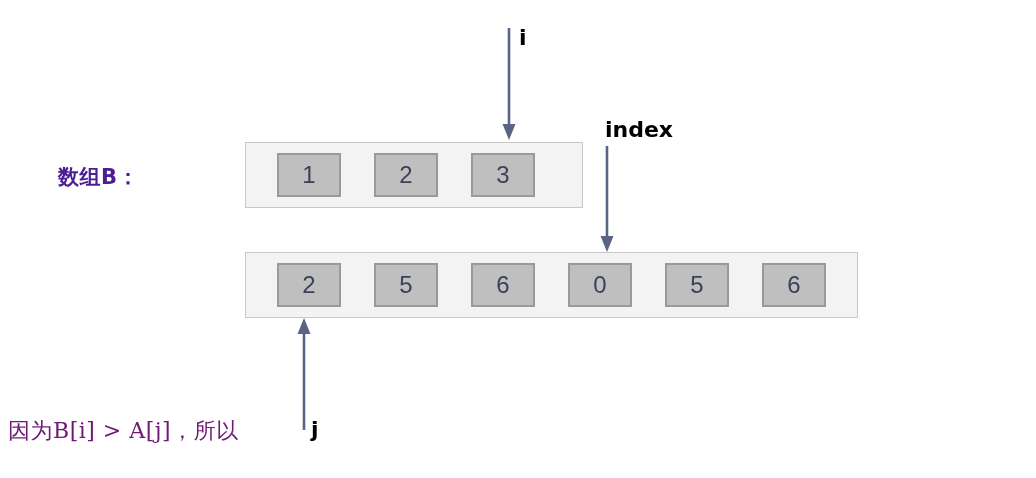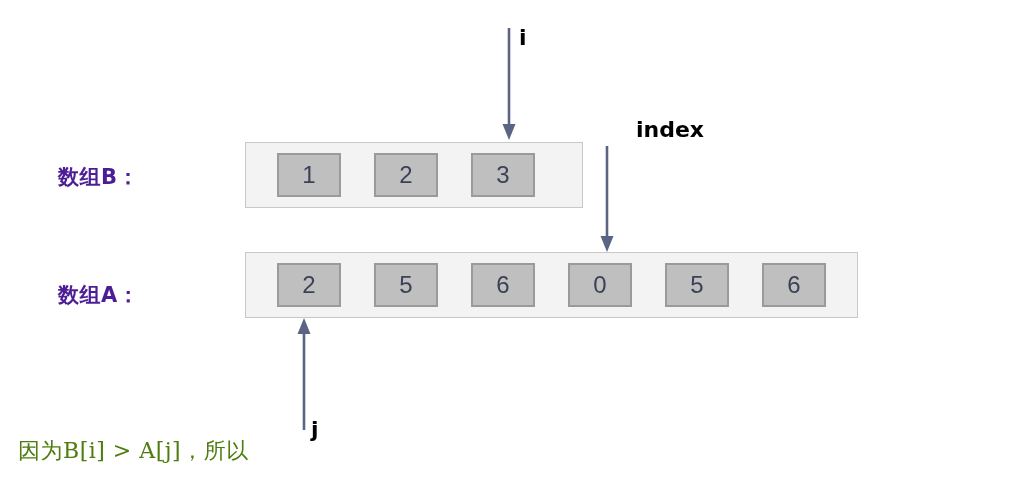--- a/index.html
+++ b/index.html
@@ -82,33 +82,32 @@
 
   .ptr-label {
     position: absolute;
     font-weight: bold;
     font-size: 22px;
     color: #000;
     white-space: nowrap;
     font-family: "DejaVu Sans", "Liberation Sans", sans-serif;
   }
   .ptr-label.i     { left: 519px; top: 25px; }
-  .ptr-label.index { left: 636px; top: 117px; text-align: center; }
+  .ptr-label.index { left: 605px; top: 117px; text-align: center; }
   .ptr-label.j     { left: 311px; top: 417px; }
 
   
   .formula {
     position: absolute;
-    left: 18px;
+    left: 8px;
     font-size: 22px;
-    color: #4d7c0f;
+    color: #701a75;
     white-space: nowrap;
     font-family: "DejaVu Serif", "Liberation Serif", serif;
     letter-spacing: 0.5px;
-    margin-top: 20px;
   }
   .formula.line1 { top: 416px; }
   .formula.line2 { top: 448px; }
 </style>
 </head>
 <body>
 
 <div class="stage">
 
   <div class="ptr-label i">i</div>
@@ -127,21 +126,20 @@
     </svg>
   </div>
 
   <div class="row-label b">数组B：</div>
   <div class="array-container b">
     <div class="cell">1</div>
     <div class="cell">2</div>
     <div class="cell">3</div>
   </div>
 
-  <div class="row-label a">数组A：</div>
   <div class="array-container a">
     <div class="cell">2</div>
     <div class="cell">5</div>
     <div class="cell">6</div>
     <div class="cell">0</div>
     <div class="cell">5</div>
     <div class="cell">6</div>
   </div>
 
   <div class="arrow" style="left:294px; top:316px;">

